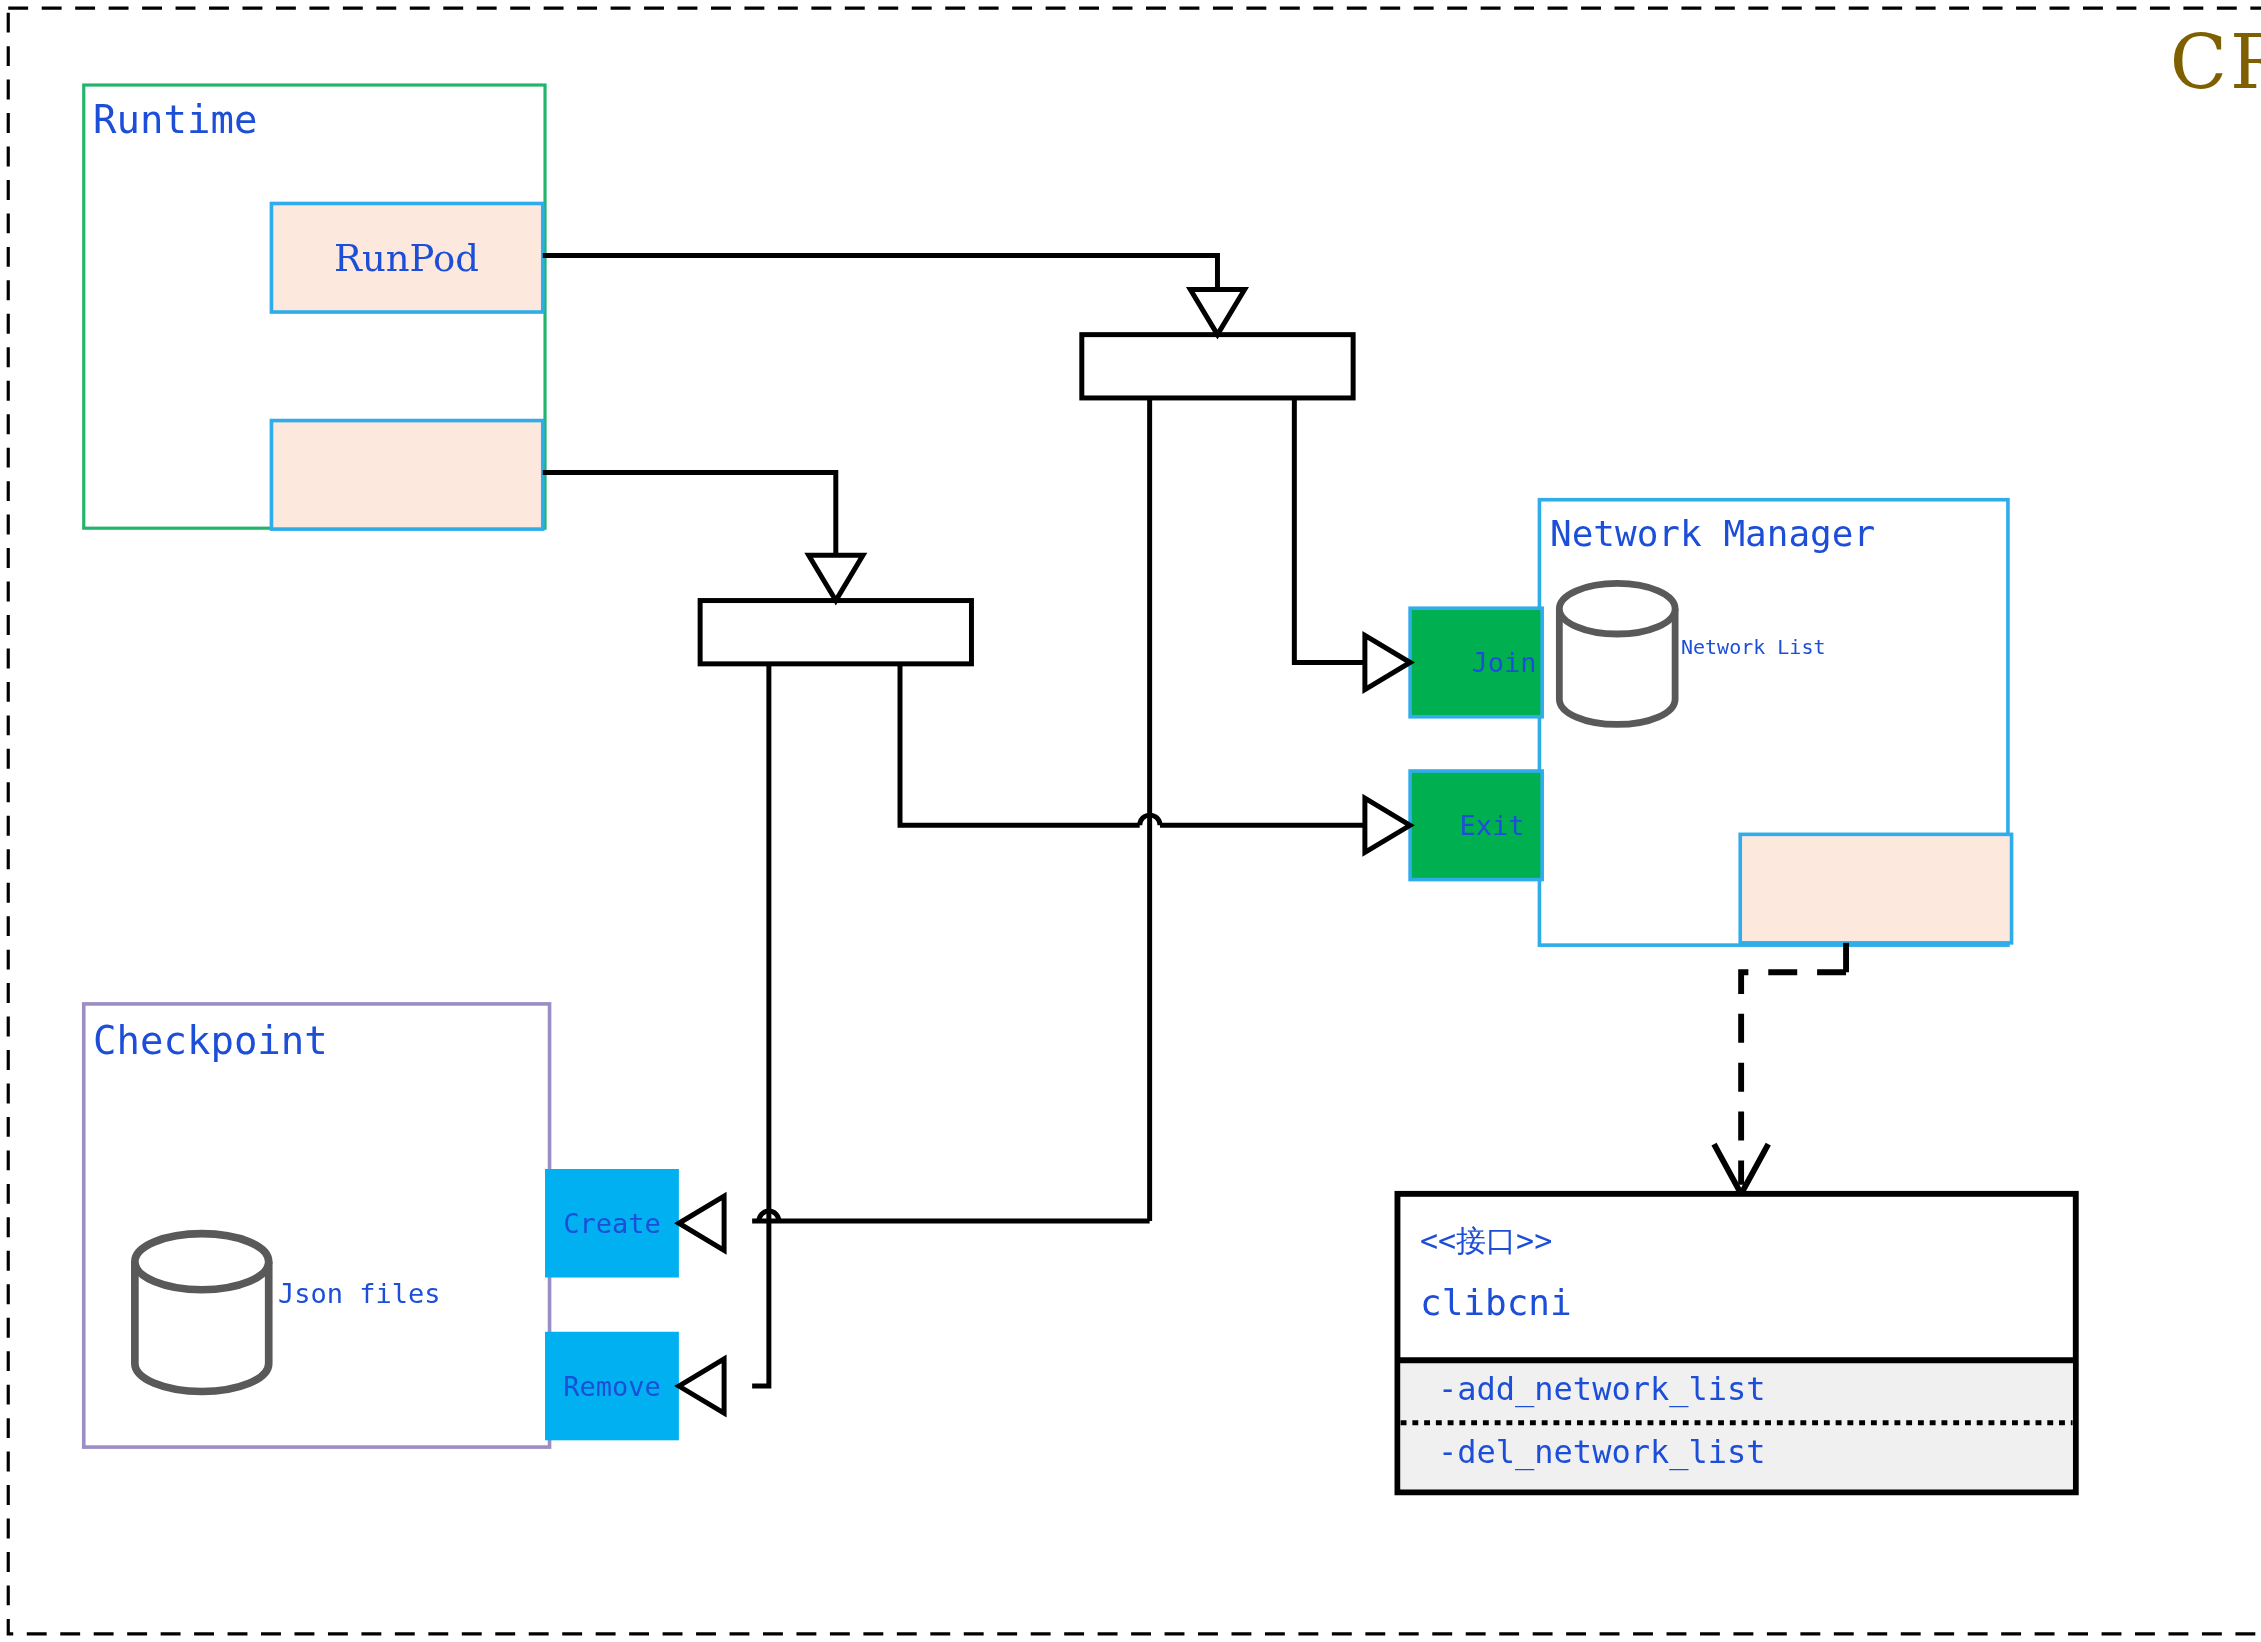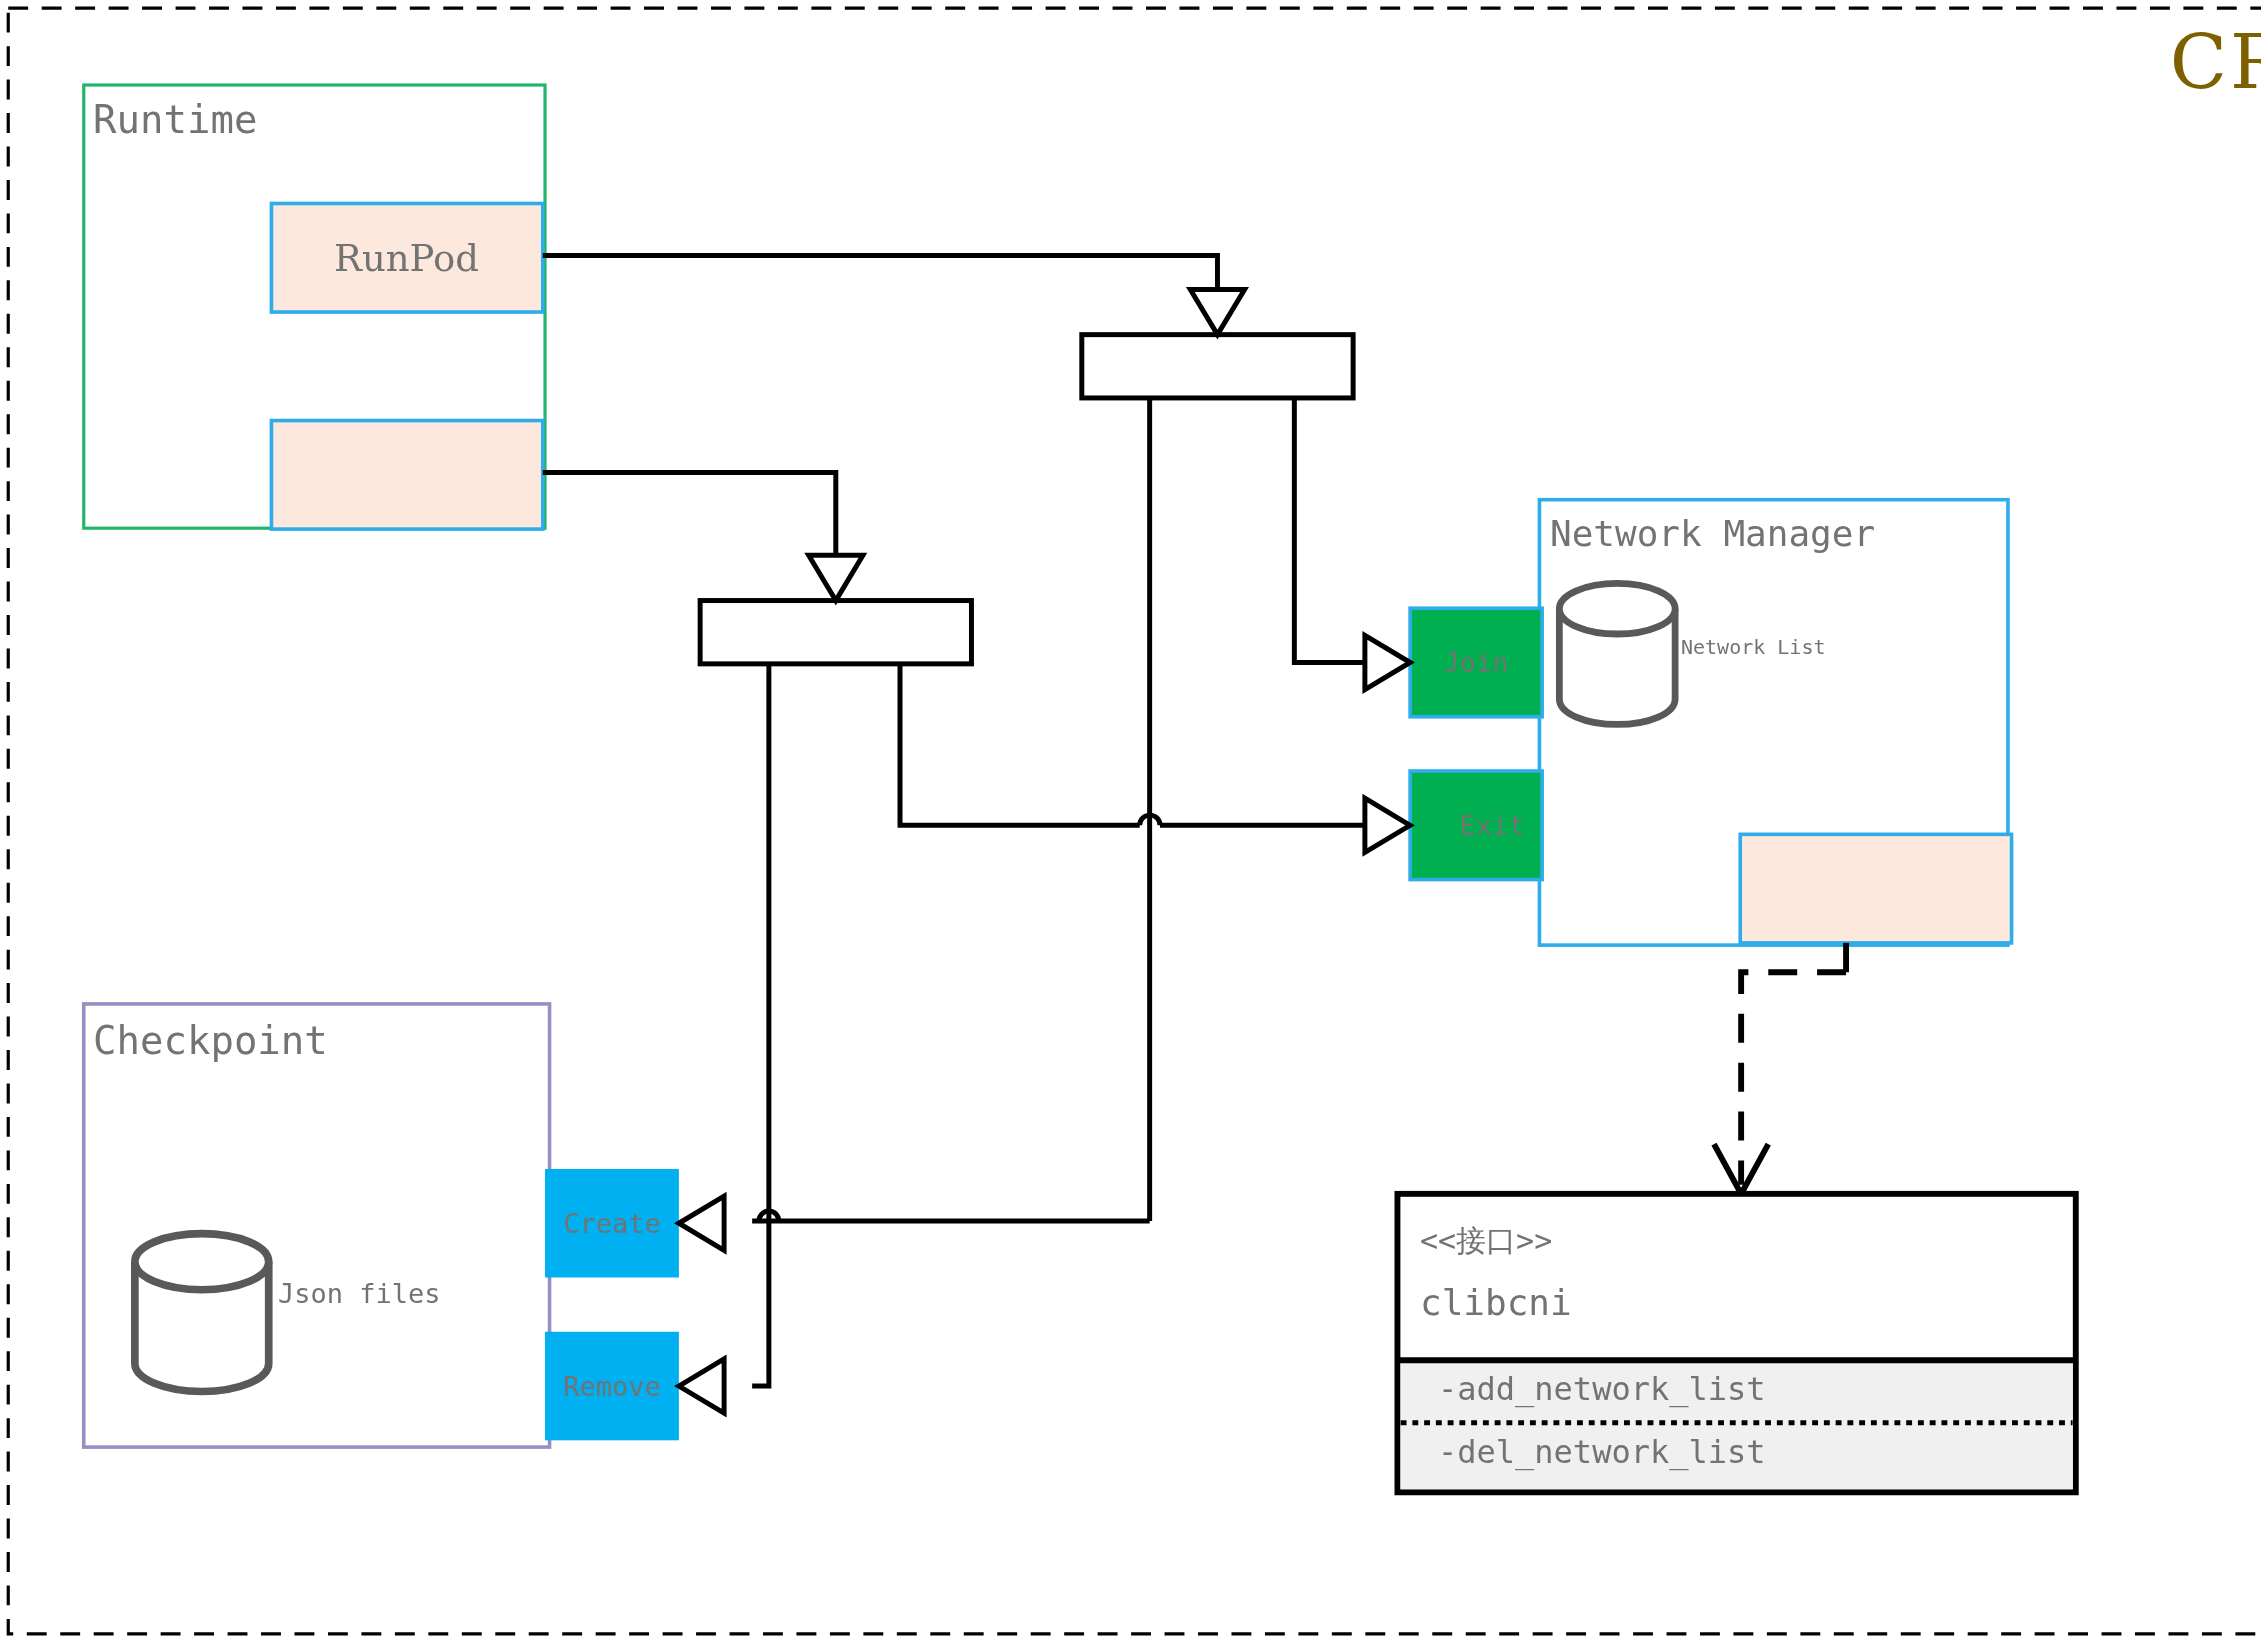--- a/index.html
+++ b/index.html
@@ -1,19 +1,19 @@
 <!DOCTYPE html>
 <html style="font-size:7.2px"><head>
 <meta charset="utf-8">
 <style>
   html,body{margin:0;padding:0;background:#ffffff;}
   body{font-family:"DejaVu Serif", serif;}
   #canvas{position:relative;width:2335px;height:1642px;background:#fff;overflow:hidden;}
   svg.layer{position:absolute;left:0;top:0;width:2335px;height:1642px;}
-  .lbl{position:absolute;white-space:pre;color:#737373;}
+  .lbl{position:absolute;white-space:pre;color:#1d4ed8;}
   .serif{font-family:"DejaVu Serif", serif;}
   .mono{font-family:"DejaVu Sans Mono", monospace;}
 </style>
 </head>
 <body>
 
 <div id="canvas">
 
   <svg class="layer" viewBox="0 0 5163 3631">
     <defs>
@@ -128,21 +128,21 @@
   <div class="lbl mono" style="left:278px;top:1278px;font-size:27px;">Json files</div>
 
   <div class="lbl mono" style="left:545px;top:1169px;width:134px;height:109px;display:flex;align-items:center;justify-content:center;font-size:27px;">Create</div>
 
   <div class="lbl mono" style="left:545px;top:1332px;width:134px;height:109px;display:flex;align-items:center;justify-content:center;font-size:27px;border-radius:23px;">Remove</div>
 
   <div class="lbl mono" style="left:1550px;top:513px;font-size:36px;">Network Manager</div>
 
   <div class="lbl mono" style="left:1681px;top:635px;font-size:20px;">Network List</div>
 
-  <div class="lbl mono" style="left:1410px;top:608px;width:132px;height:109px;display:flex;align-items:center;justify-content:center;font-size:27px;">Join</div>
+  <div class="lbl mono" style="left:1410px;top:608px;width:132px;height:109px;display:flex;align-items:center;justify-content:center;font-size:27px;padding-left:28px;">Join</div>
 
   <div class="lbl mono" style="left:1410px;top:771px;width:132px;height:109px;display:flex;align-items:center;justify-content:center;font-size:27px;padding-left:16px;">Exit</div>
 
 
   <div class="lbl mono" style="left:1420px;top:1221px;font-size:30px;">&lt;&lt;接口&gt;&gt;</div>
 
   <div class="lbl mono" style="left:1420px;top:1282px;font-size:36px;">clibcni</div>
 
   <div class="lbl mono" style="left:1438px;top:1370px;font-size:32px;">-add_network_list</div>
 

